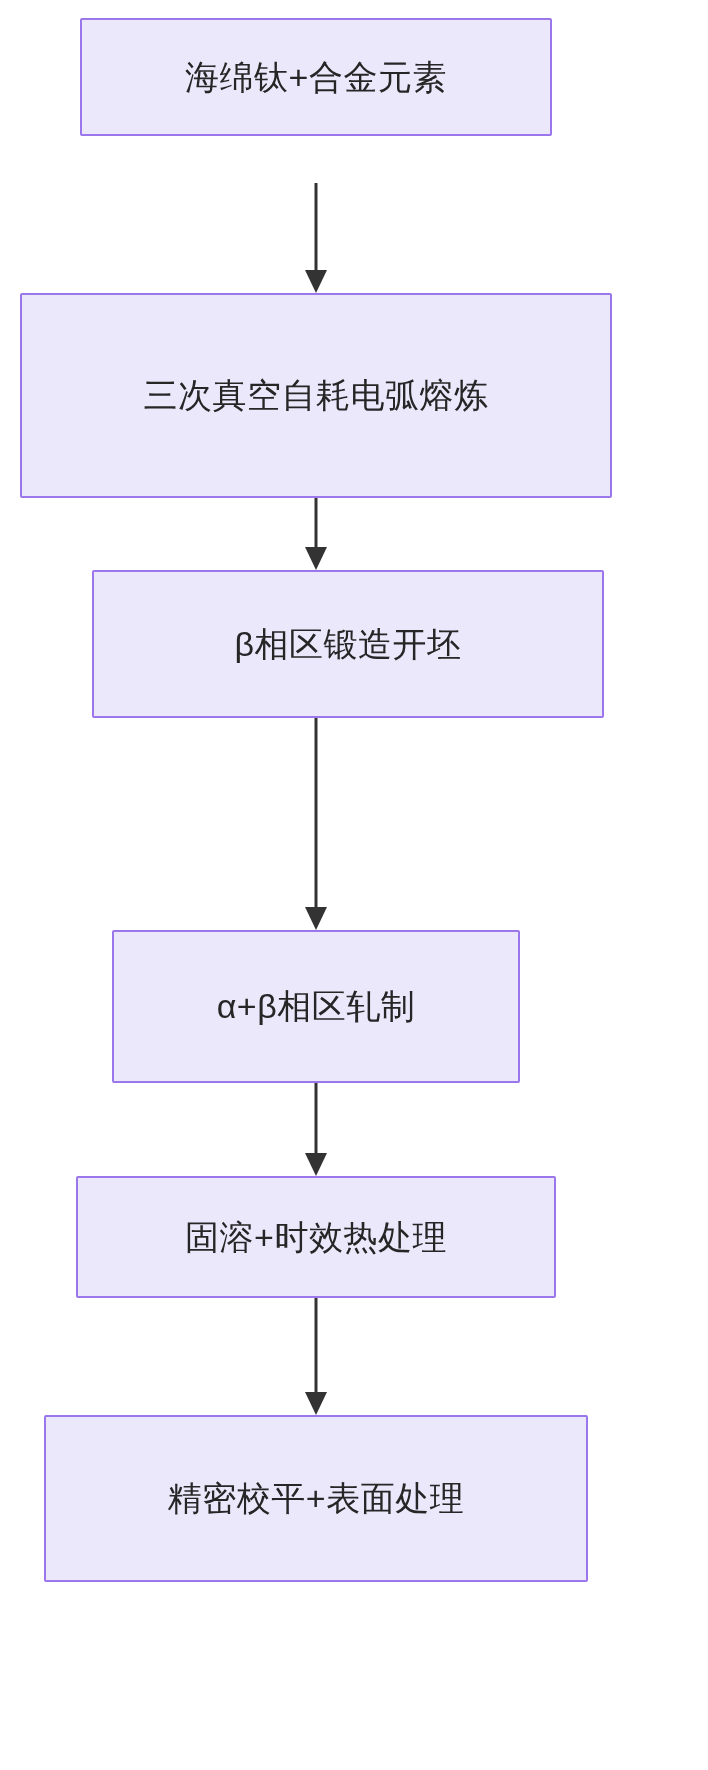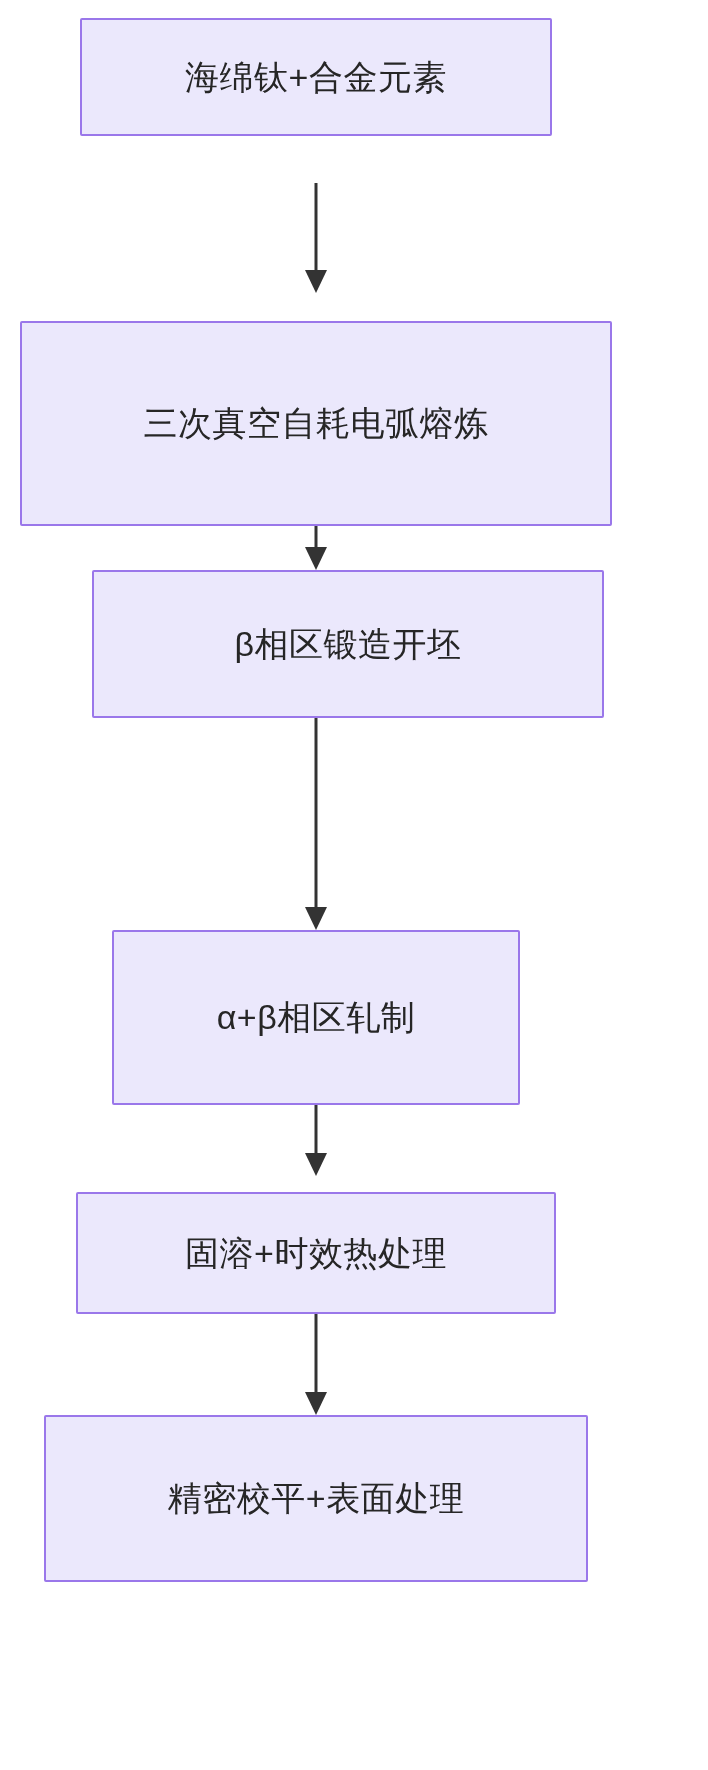--- a/index.html
+++ b/index.html
@@ -79,33 +79,33 @@
     <g>
       <line class="edge-line" x1="316" y1="1298" x2="316" y2="1399"></line>
       <polygon class="edge-head" points="316,1415 305,1392 327,1392"></polygon>
     </g>
   </svg>
 
   <div class="node" style="left:80px; top:18px; width:472px; height:118px;">
     <span>海绵钛+合金元素</span>
   </div>
 
-  <div class="node" style="left:20px; top:293px; width:592px; height:205px;margin-top:28px;">
+  <div class="node" style="left:20px; top:293px; width:592px; height:205px;">
     <span>三次真空自耗电弧熔炼</span>
   </div>
 
   <div class="node" style="left:92px; top:570px; width:512px; height:148px;">
     <span>β相区锻造开坯</span>
   </div>
 
-  <div class="node" style="left:112px; top:930px; width:408px; height:175px;text-align:right;">
+  <div class="node" style="left:112px; top:930px; width:408px; height:153px;text-align:right;">
     <span>α+β相区轧制</span>
   </div>
 
-  <div class="node" style="left:76px; top:1176px; width:480px; height:122px;margin-top:16px;">
+  <div class="node" style="left:76px; top:1176px; width:480px; height:122px;">
     <span>固溶+时效热处理</span>
   </div>
 
   <div class="node" style="left:44px; top:1415px; width:544px; height:167px;">
     <span>精密校平+表面处理</span>
   </div>
 
 </div>
 
 </body></html>

